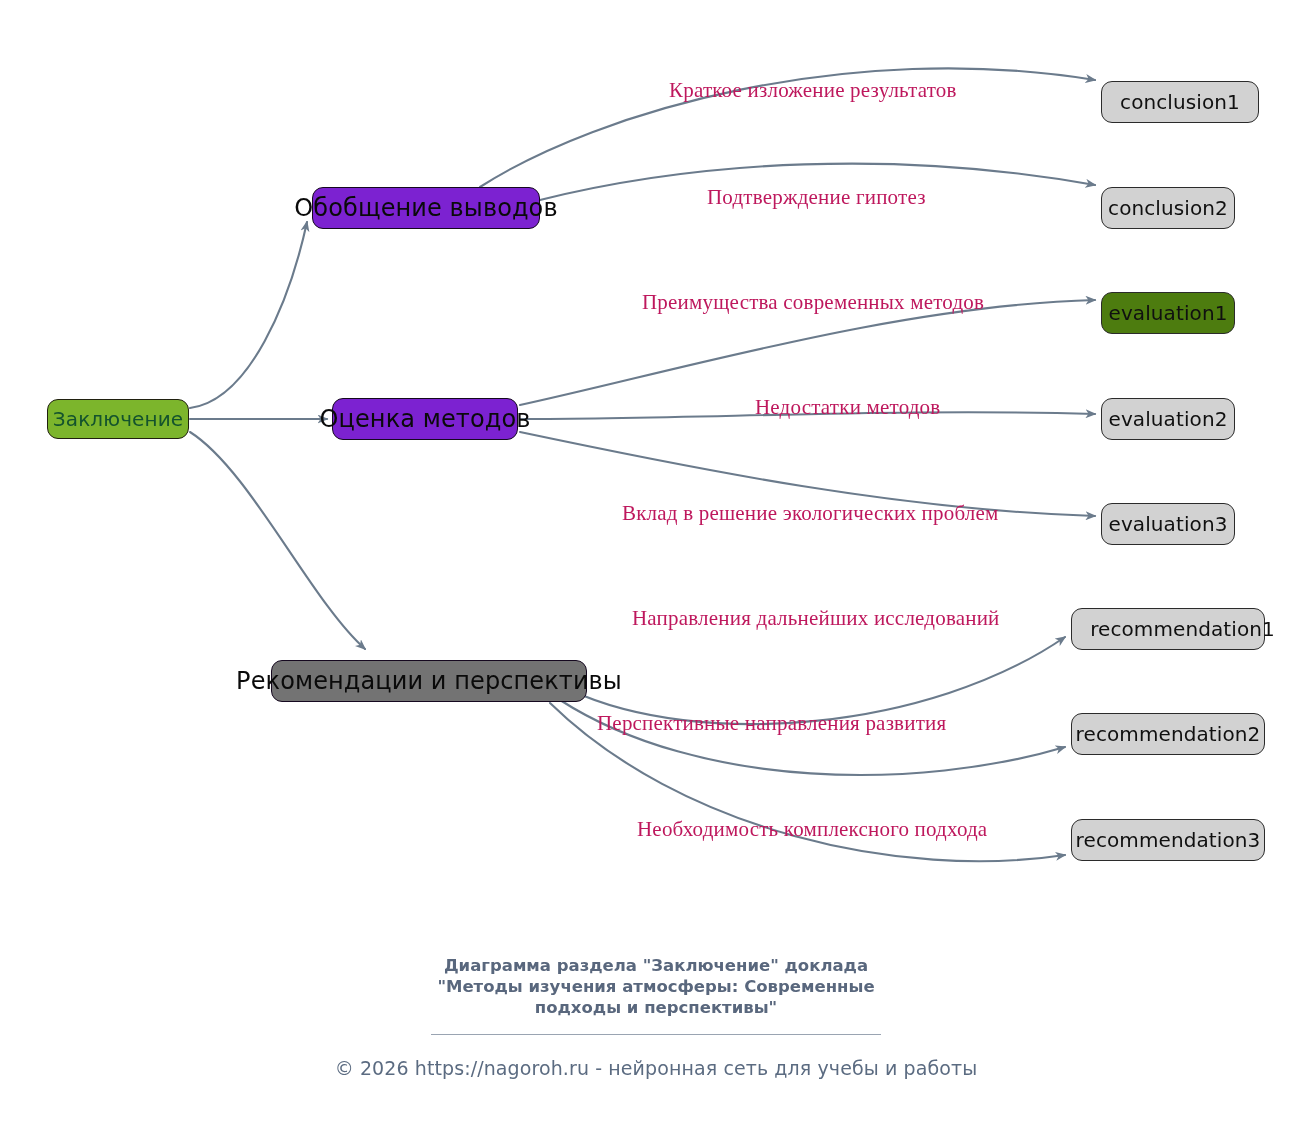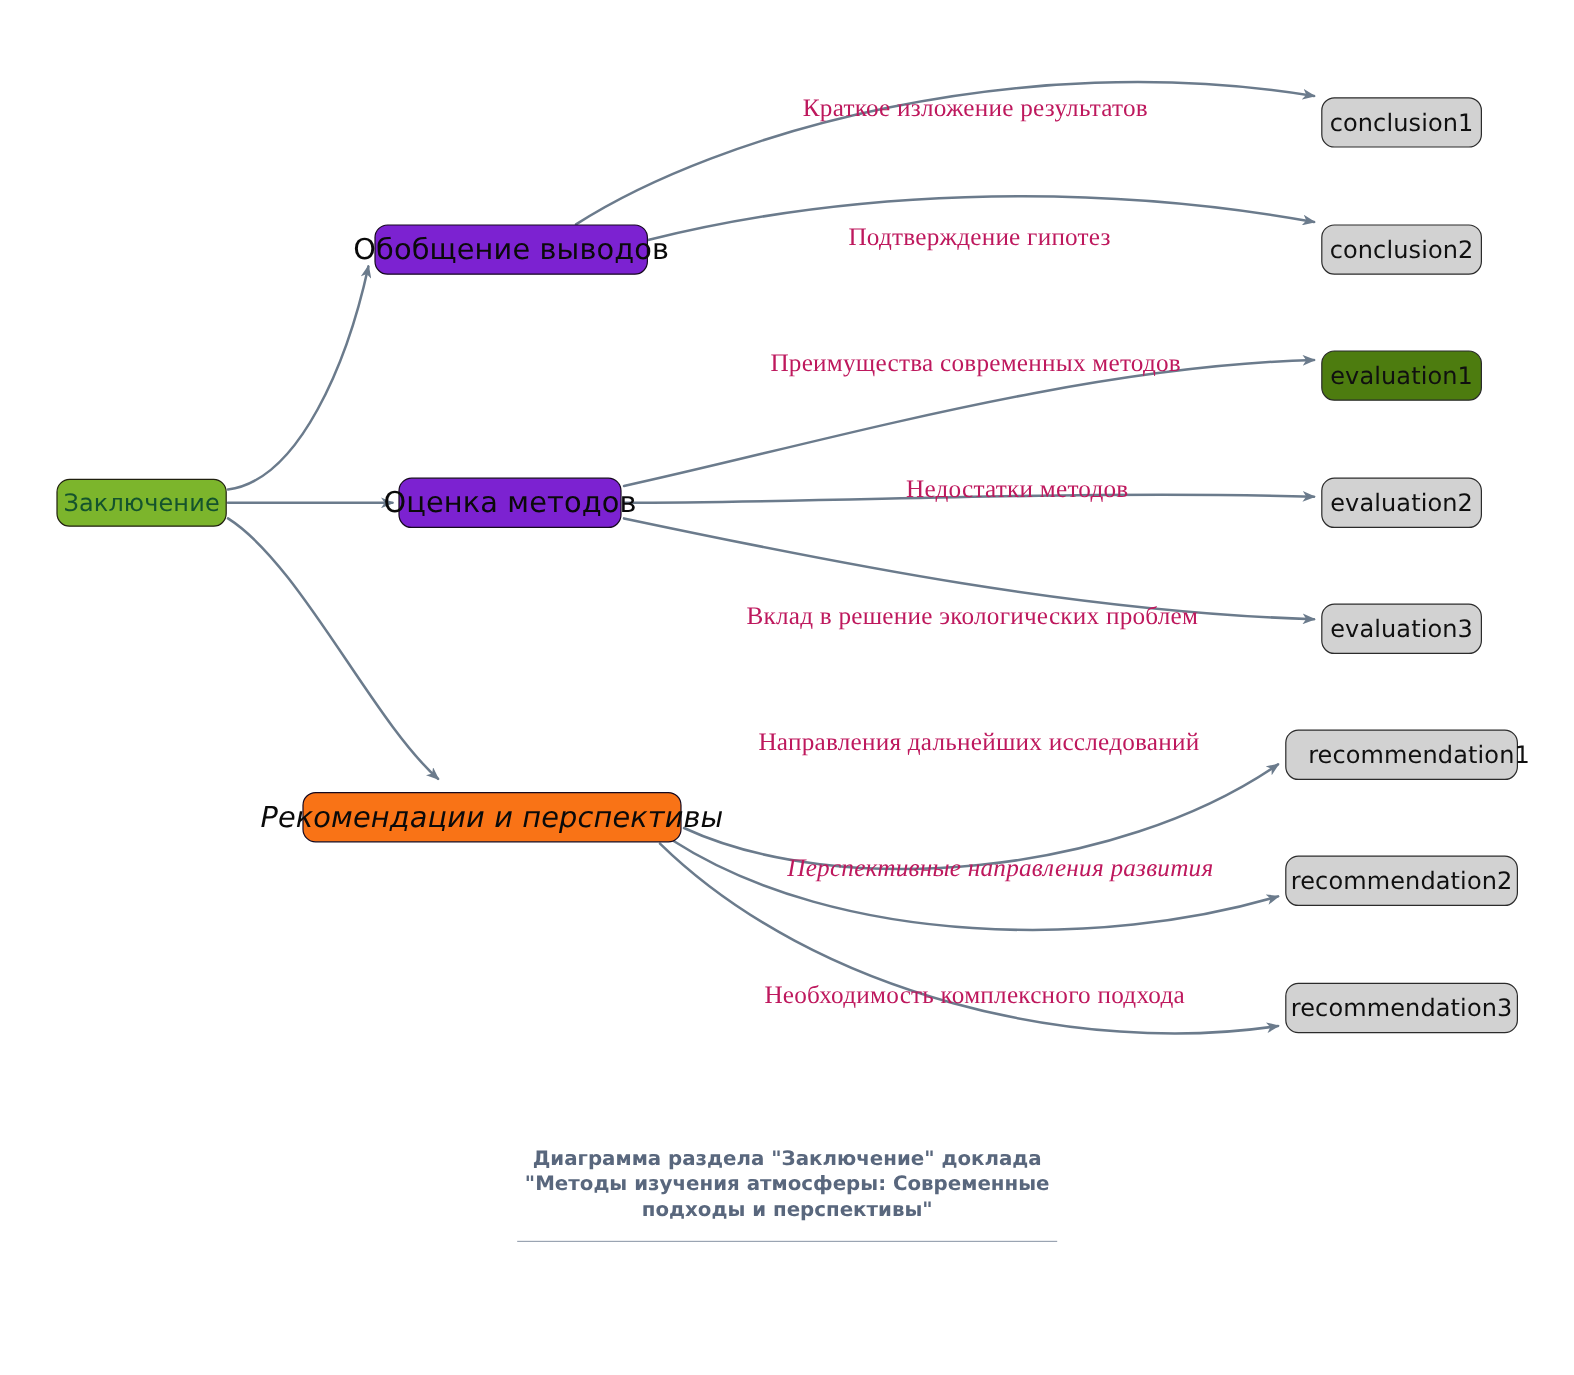--- a/index.html
+++ b/index.html
@@ -149,24 +149,24 @@
   <div id="nodes-layer">
       <div class="node node-root" style="left: 47px; top: 399px; width: 142px; height: 40px; background: rgb(124, 181, 44);">
         <span>Заключение</span>
       </div>
       <div class="node node-branch" style="left: 312px; top: 187px; width: 228px; height: 42px; background: rgb(124, 34, 209);">
         <span>Обобщение выводов</span>
       </div>
       <div class="node node-branch" style="left: 332px; top: 398px; width: 186px; height: 42px; background: rgb(124, 34, 209);">
         <span>Оценка методов</span>
       </div>
-      <div class="node node-branch" style="left: 252px; top: 660px; width: 316px; height: 42px; background: #f97316; font-style: italic;">
+      <div class="node node-branch" style="left: 271px; top: 660px; width: 316px; height: 42px; background: #737373;">
         <span>Рекомендации и перспективы</span>
       </div>
-      <div class="node node-leaf" style="left: 1101px; top: 81px; width: 134px; height: 42px; background: rgb(210, 210, 210);">
+      <div class="node node-leaf" style="left: 1101px; top: 81px; width: 158px; height: 42px; background: rgb(210, 210, 210);">
         <span>conclusion1</span>
       </div>
       <div class="node node-leaf" style="left: 1101px; top: 187px; width: 134px; height: 42px; background: rgb(210, 210, 210);">
         <span>conclusion2</span>
       </div>
       <div class="node node-leaf" style="left: 1101px; top: 292px; width: 134px; height: 42px; background: #4d7c0f;">
         <span>evaluation1</span>
       </div>
       <div class="node node-leaf" style="left: 1101px; top: 398px; width: 134px; height: 42px; background: rgb(210, 210, 210);">
         <span>evaluation2</span>
@@ -184,24 +184,25 @@
         <span>recommendation3</span>
       </div>
     </div>
   <div id="labels-layer">
       <div class="edge-label" style="left: 669px; top: 78px;">Краткое изложение результатов</div>
       <div class="edge-label" style="left: 707px; top: 185px;">Подтверждение гипотез</div>
       <div class="edge-label" style="left: 642px; top: 290px;">Преимущества современных методов</div>
       <div class="edge-label" style="left: 727px; top: 395px; margin-left: 28px;">Недостатки методов</div>
       <div class="edge-label" style="left: 622px; top: 501px;">Вклад в решение экологических проблем</div>
       <div class="edge-label" style="left: 632px; top: 606px;">Направления дальнейших исследований</div>
-      <div class="edge-label" style="left: 656px; top: 711px; font-style: italic;">Перспективные направления развития</div>
+      <div class="edge-label" style="left: 597px; top: 711px;">Перспективные направления развития</div>
       <div class="edge-label" style="left: 637px; top: 817px;">Необходимость комплексного подхода</div>
     </div>
 
 </div>
 
 <div id="footer-block" style="top:955px;">
   <div class="footer-caption">Диаграмма раздела "Заключение" доклада
 "Методы изучения атмосферы: Современные
 подходы и перспективы"</div>
   <div class="footer-rule"></div>
+  <div class="footer-copyright">© 2026 https://nagoroh.ru - нейронная сеть для учебы и работы</div>
 </div>
 
 </body></html>

